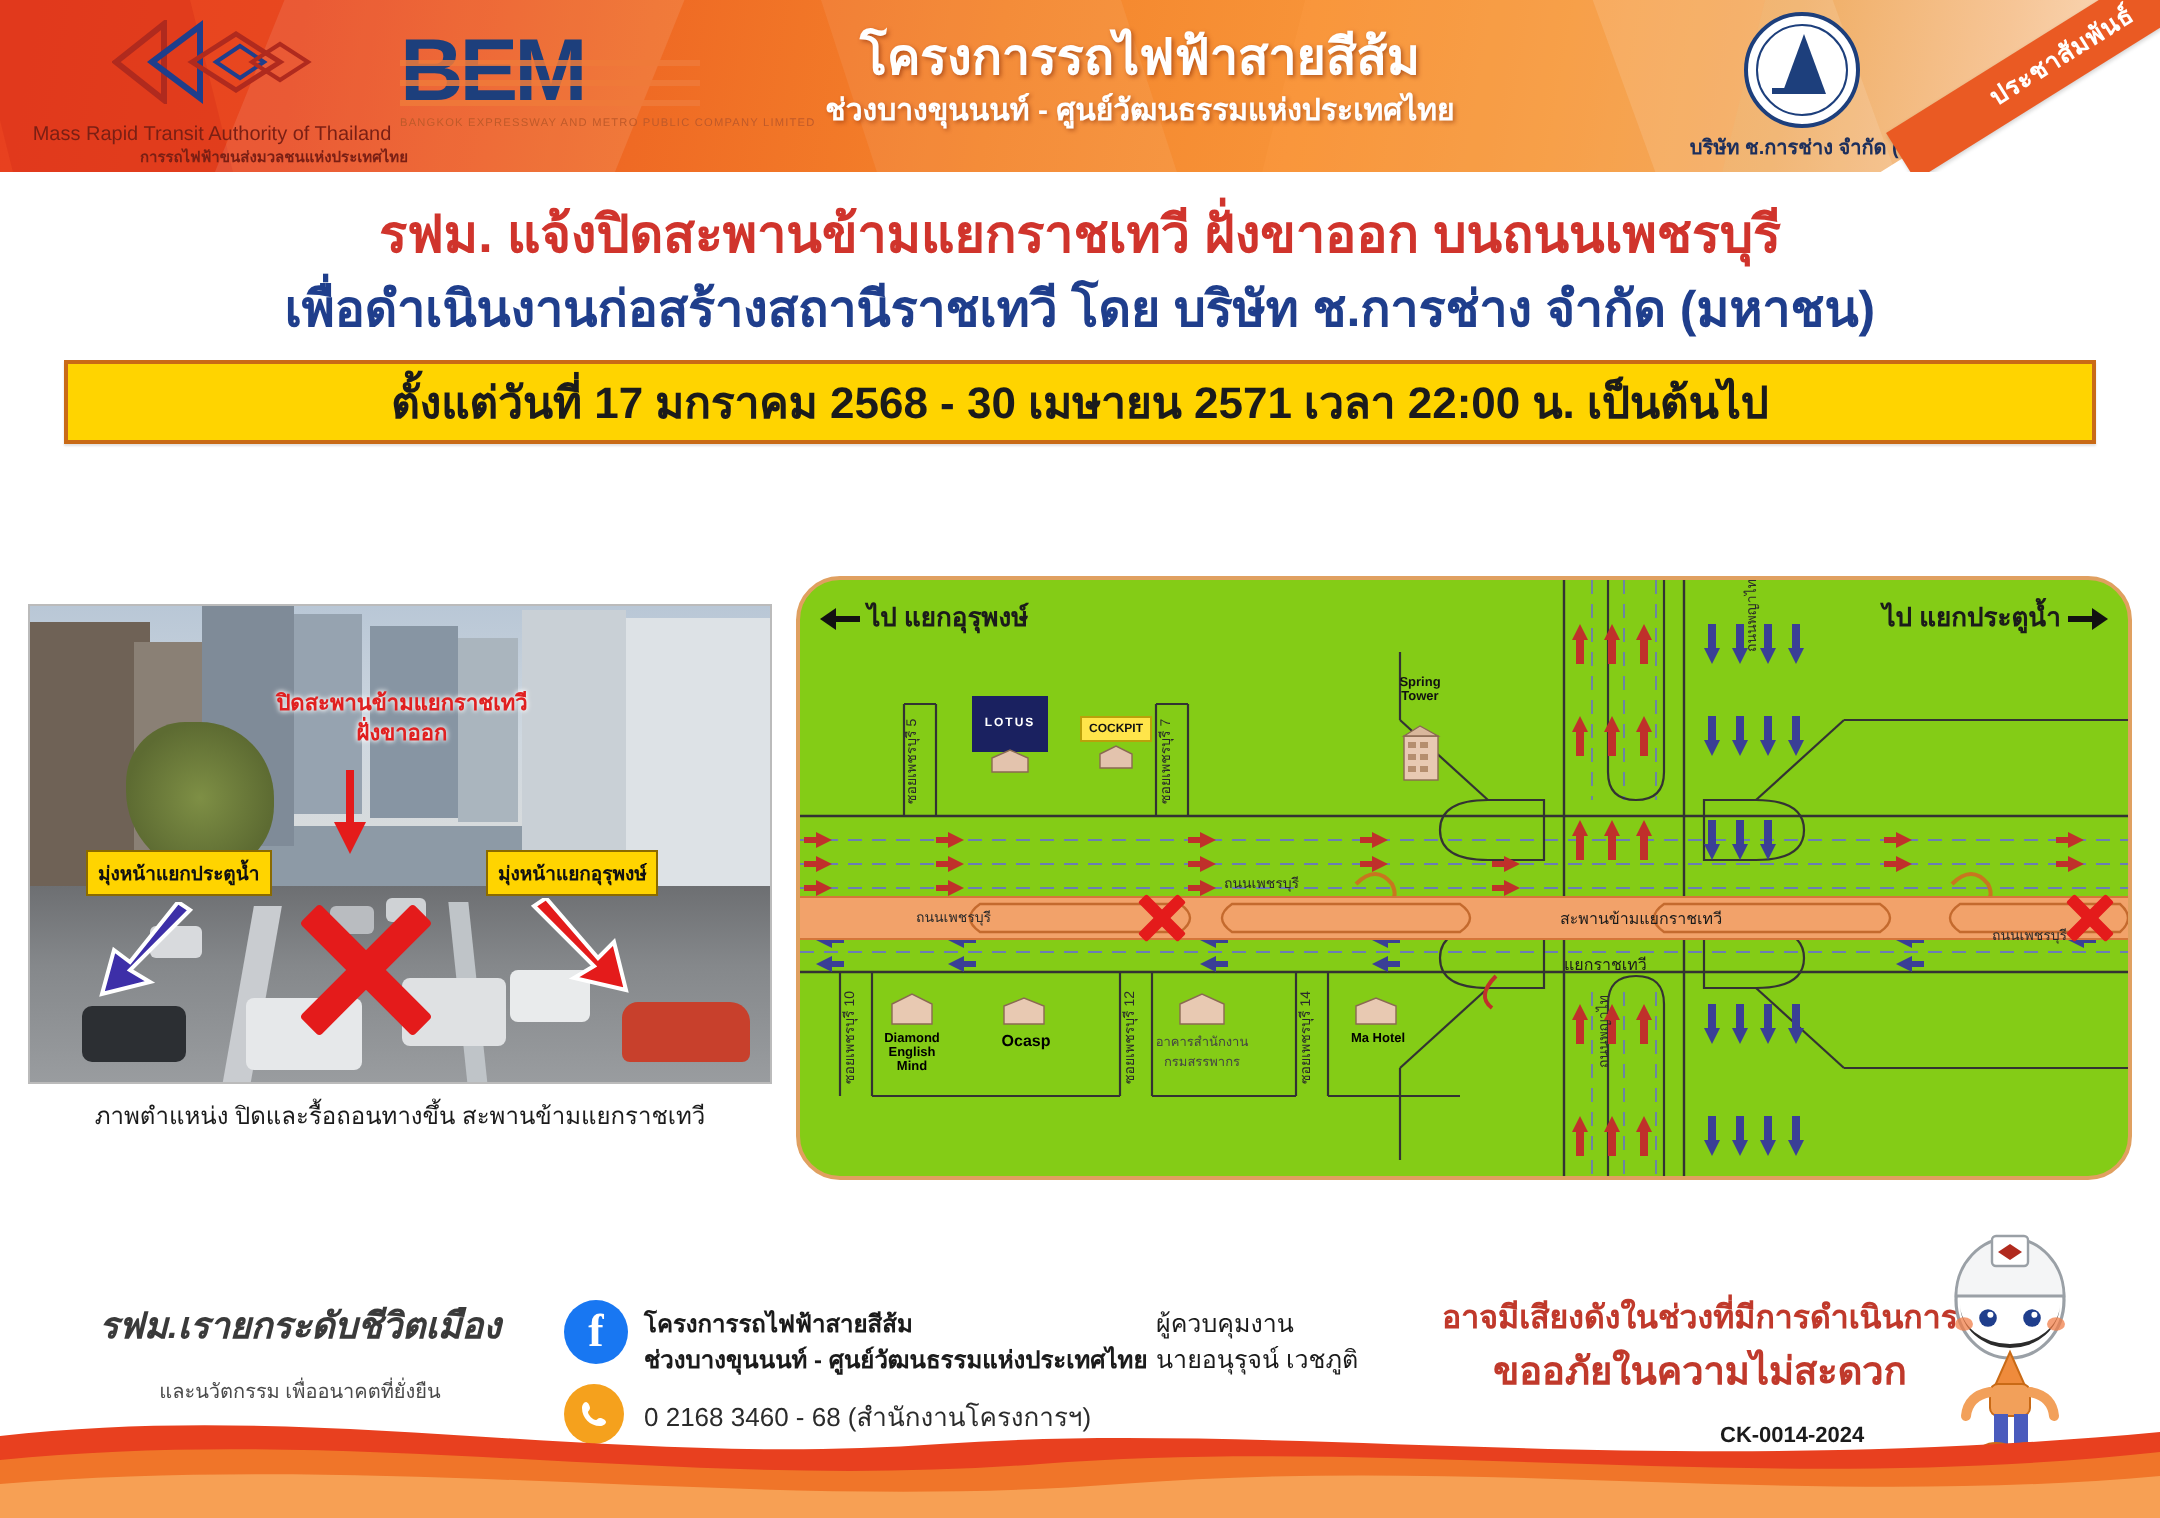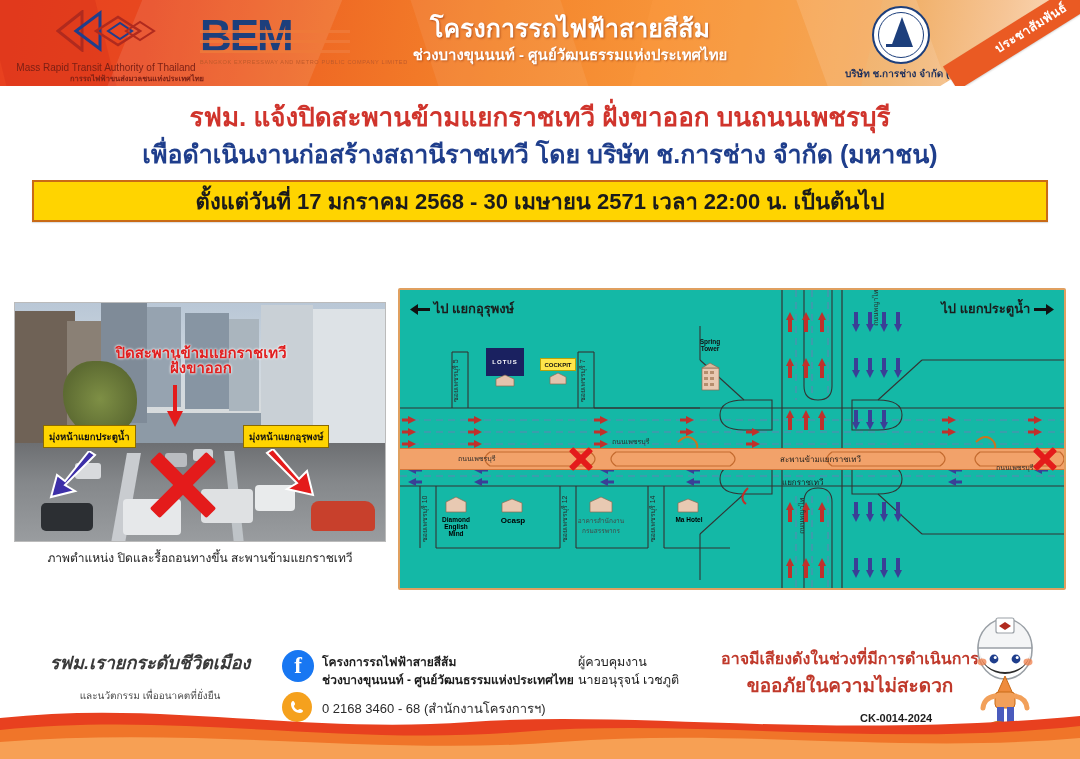--- a/index.html
+++ b/index.html
@@ -128,36 +128,36 @@
   .car-sm { left: 150px; top: 150px; width: 22px; height: 14px; background: #b9bcc0; border-radius: 3px; }
   .car-sm2 { left: 178px; top: 146px; width: 20px; height: 12px; background: #cfd2d5; border-radius: 3px; }
   .car-sm3 { left: 60px; top: 160px; width: 26px; height: 16px; background: #d8dadd; border-radius: 3px; }
   .photo-label {
     position: absolute; background: #ffd400; border: 1px solid #8a6a00;
     font-size: 9.5px; font-weight: bold; color: #111; padding: 3px 5px; white-space: nowrap;
   }
   .pl-left { left: 4px; top: 122px; margin-left: 24px; }
   .pl-right { left: 228px; top: 122px; }
   .photo-cap-red { position: absolute; left: 86px; top: 42px; width: 200px; text-align: center;
-    font-size: 15px; font-weight: bold; color: #e02020; line-height: 15px;
+    font-size: 11px; font-weight: bold; color: #e02020; line-height: 15px;
     text-shadow: 0 0 2px #fff, 0 0 3px #fff; }
   .xmark { position: absolute; left: 132px; top: 146px; width: 72px; height: 72px; }
   .xmark::before, .xmark::after {
     content:""; position:absolute; left: 29px; top: -4px; width: 14px; height: 80px;
     background: #e41b1b; border-radius: 2px;
   }
   .xmark::before { transform: rotate(45deg); }
   .xmark::after  { transform: rotate(-45deg); }
   .arrow-blue, .arrow-red { position: absolute; }
   .photo-caption { position: absolute; left: 14px; top: 548px; width: 372px; text-align: center;
     font-size: 12px; color: #1b1b1b; white-space: nowrap; }
 
   
   .map-panel { position: absolute; left: 398px; top: 288px; width: 668px; height: 302px;
-    background: #14b8a6; border: 2px solid #e0a060; border-radius: 2px; overflow: hidden; }
+    background: #84cc16; border: 2px solid #e0a060; border-radius: 22px; overflow: hidden; }
   .map-dir { position: absolute; font-size: 13px; font-weight: bold; color: #1b1b1b; white-space: nowrap; }
   .map-dir-l { left: 10px; top: 8px; }
   .map-dir-r { right: 10px; top: 8px; }
   .map-lbl { position: absolute; font-size: 7px; color: #2a2a2a; white-space: nowrap; }
   .map-lbl-v { transform: rotate(-90deg); transform-origin: left top; }
   .biz-box { position: absolute; font-size: 6.5px; font-weight: bold; text-align: center;
     white-space: nowrap; }
   .lotus-logo { position: absolute; background: #1a2160; color: #fff; font-size: 6px;
     display:flex; align-items:center; justify-content:center; font-weight: bold; letter-spacing:1px; }
   .cockpit-logo { position: absolute; background: #ffe54a; border:1px solid #b9a10a; color:#111;

